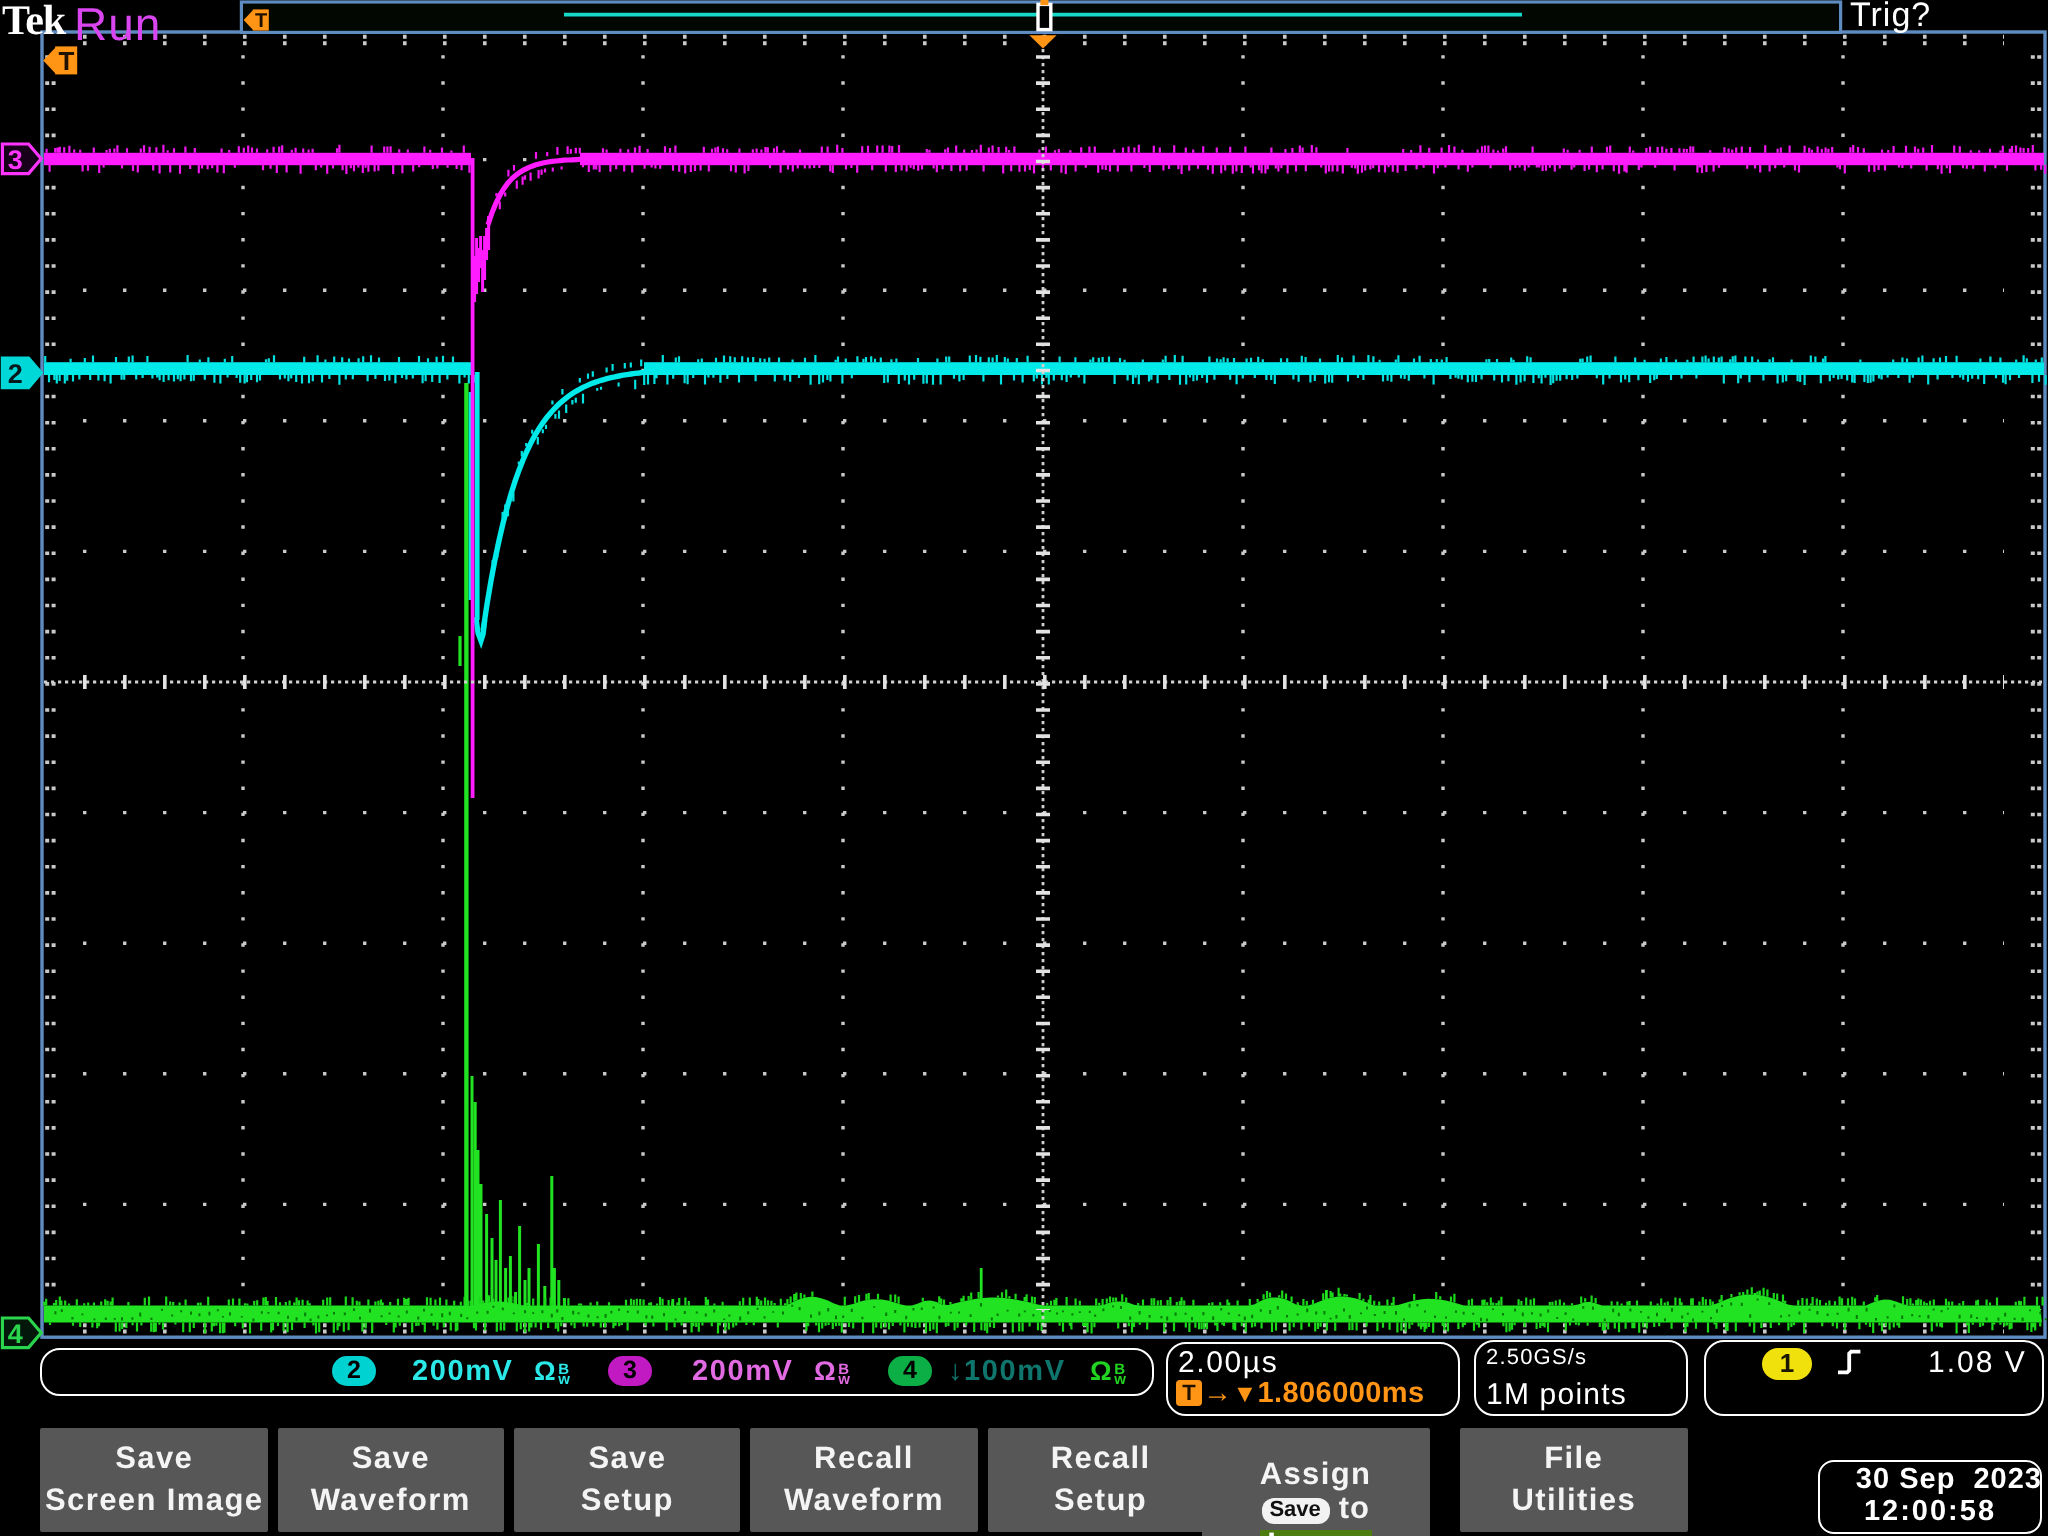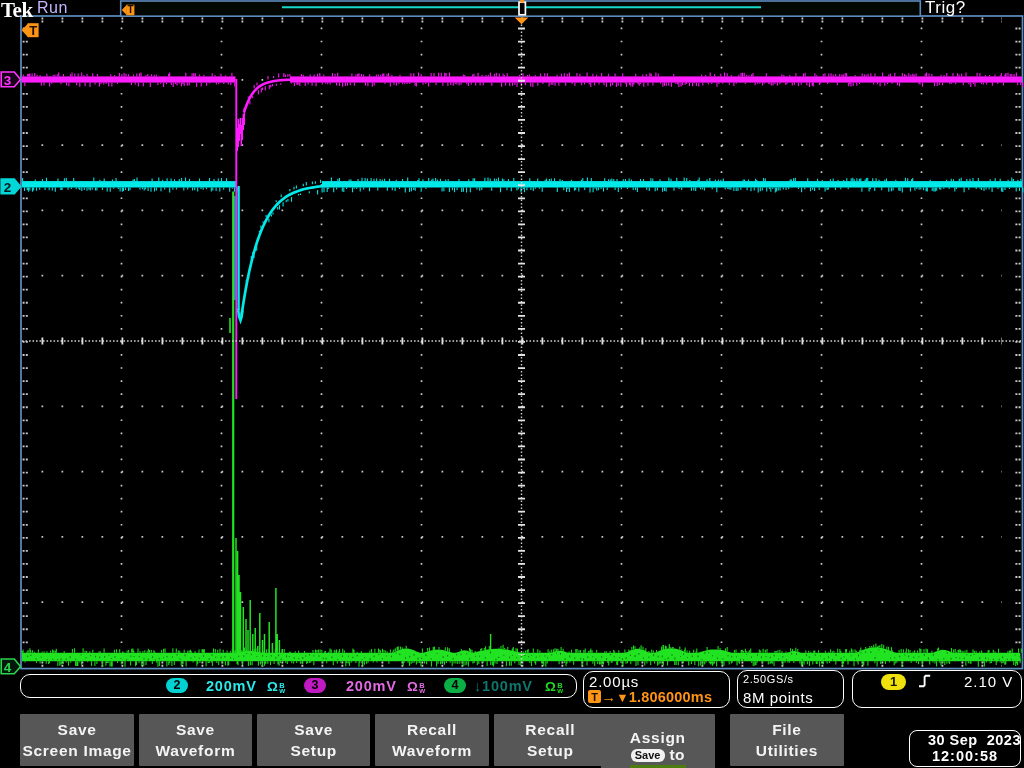--- a/index.html
+++ b/index.html
@@ -75,49 +75,49 @@
 <text x="7.6" y="84.6" fill="#ff35ff" font-size="13.5" font-weight="bold" text-anchor="middle">3</text>
 <polygon points="1.2,179 14.3,179 20.6,186.4 14.3,193.8 1.2,193.8" fill="#00d8d8" stroke="#00d8d8" stroke-width="1.6"></polygon>
 <text x="7.6" y="191.6" fill="#03181c" font-size="13.5" font-weight="bold" text-anchor="middle">2</text>
 <polygon points="1.2,659 14.3,659 20.6,666.4 14.3,673.8 1.2,673.8" fill="#03180a" stroke="#2ad44c" stroke-width="1.6"></polygon>
 <text x="7.6" y="671.6" fill="#2ad44c" font-size="13.5" font-weight="bold" text-anchor="middle">4</text>
 <polygon points="21.6,30.2 28.2,23.2 28.2,37.2" fill="#ff9415"></polygon>
 <rect x="27.6" y="23.2" width="11" height="14" fill="#ff9415"></rect>
 <text x="33.2" y="35" fill="#201000" font-size="13" font-weight="bold" text-anchor="middle">T</text>
 </svg>
 <div class="ab" style="left:1px;top:-2px;color:#fff;font-family:'Liberation Serif',serif;font-weight:bold;font-size:21px;letter-spacing:-0.5px">Tek</div>
-<div class="ab" style="left:37px;top:-1px;color:#c4b5fd;font-size:16px;letter-spacing:0.5px">Run</div>
+<div class="ab" style="left:37px;top:-1px;color:#d946ef;font-size:23px;letter-spacing:0.5px">Run</div>
 <div class="ab" style="left:925px;top:-2px;color:#fff;font-size:17px;letter-spacing:0.5px">Trig?</div>
 
 <div class="box" style="left:19.5px;top:674px;width:557px;height:23.5px"></div>
 <div class="badge" style="left:166px;top:678px;background:#00d2d2">2</div>
 <div class="ab rv" style="left:206px;top:678px;color:#2be9e9">200mV</div>
 <div class="ab rv" style="left:267px;top:678px;color:#2be9e9"><span class="om">Ω<span class="bw"><i>B</i><i>w</i></span></span></div>
 <div class="badge" style="left:304px;top:678px;background:#c21ac2">3</div>
 <div class="ab rv" style="left:346px;top:678px;color:#e26ae2">200mV</div>
 <div class="ab rv" style="left:407px;top:678px;color:#e26ae2"><span class="om">Ω<span class="bw"><i>B</i><i>w</i></span></span></div>
 <div class="badge" style="left:444px;top:678px;background:#0caf45">4</div>
 <div class="ab rv" style="left:474px;top:678px;color:#0f766e">↓100mV</div>
 <div class="ab rv" style="left:545px;top:678px;color:#21d421"><span class="om">Ω<span class="bw"><i>B</i><i>w</i></span></span></div>
 
 <div class="box" style="left:583px;top:670.5px;width:147px;height:37px"></div>
 <div class="ab rv wt" style="left:589px;top:672.5px;font-size:15px">2.00µs</div>
 <div class="ab" style="left:588px;top:689.5px;width:13px;height:13.5px;background:#ff9415;border-radius:2px;color:#201000;font-size:11px;font-weight:bold;text-align:center;line-height:14px">T</div>
 <div class="ab rv" style="left:601.5px;top:689px;color:#ff9415;font-size:14.5px;letter-spacing:0.2px">→<span style="font-size:12.5px">▼</span>1.806000ms</div>
 
 <div class="box" style="left:737px;top:670px;width:107px;height:38px"></div>
 <div class="ab rv wt" style="left:743px;top:672.5px;font-size:11px;letter-spacing:0.6px">2.50GS/s</div>
-<div class="ab rv wt" style="left:743px;top:689px;font-size:15px;letter-spacing:0.6px">8M points</div>
+<div class="ab rv wt" style="left:743px;top:689px;font-size:15px;letter-spacing:0.6px">1M points</div>
 
 <div class="box" style="left:851.5px;top:670px;width:170px;height:37.6px"></div>
 <div class="ab" style="left:881px;top:673.5px;width:25px;height:16px;border-radius:8px;background:#f0e10c;color:#1a1600;font-size:13px;font-weight:bold;text-align:center;line-height:16.5px">1</div>
 <svg class="ab" style="left:918px;top:673px" width="16" height="16" viewBox="0 0 16 16">
     <path d="M1 13.2 H5.6 L6.6 12.2 V3.8 L7.6 2.8 H12.2" stroke="#fff" stroke-width="1.9" fill="none"></path>
   </svg>
-<div class="ab rv wt" style="left:964px;top:673px;font-size:15px;letter-spacing:1px">2.10 V</div>
+<div class="ab rv wt" style="left:964px;top:673px;font-size:15px;letter-spacing:1px">1.08 V</div>
 
 <div class="btn" style="left:20.3px">
     <span>Save</span>
     <span>Screen Image</span>
   </div>
 <div class="btn" style="left:138.6px">
     <span>Save</span>
     <span>Waveform</span>
   </div>
 <div class="btn" style="left:256.9px">

